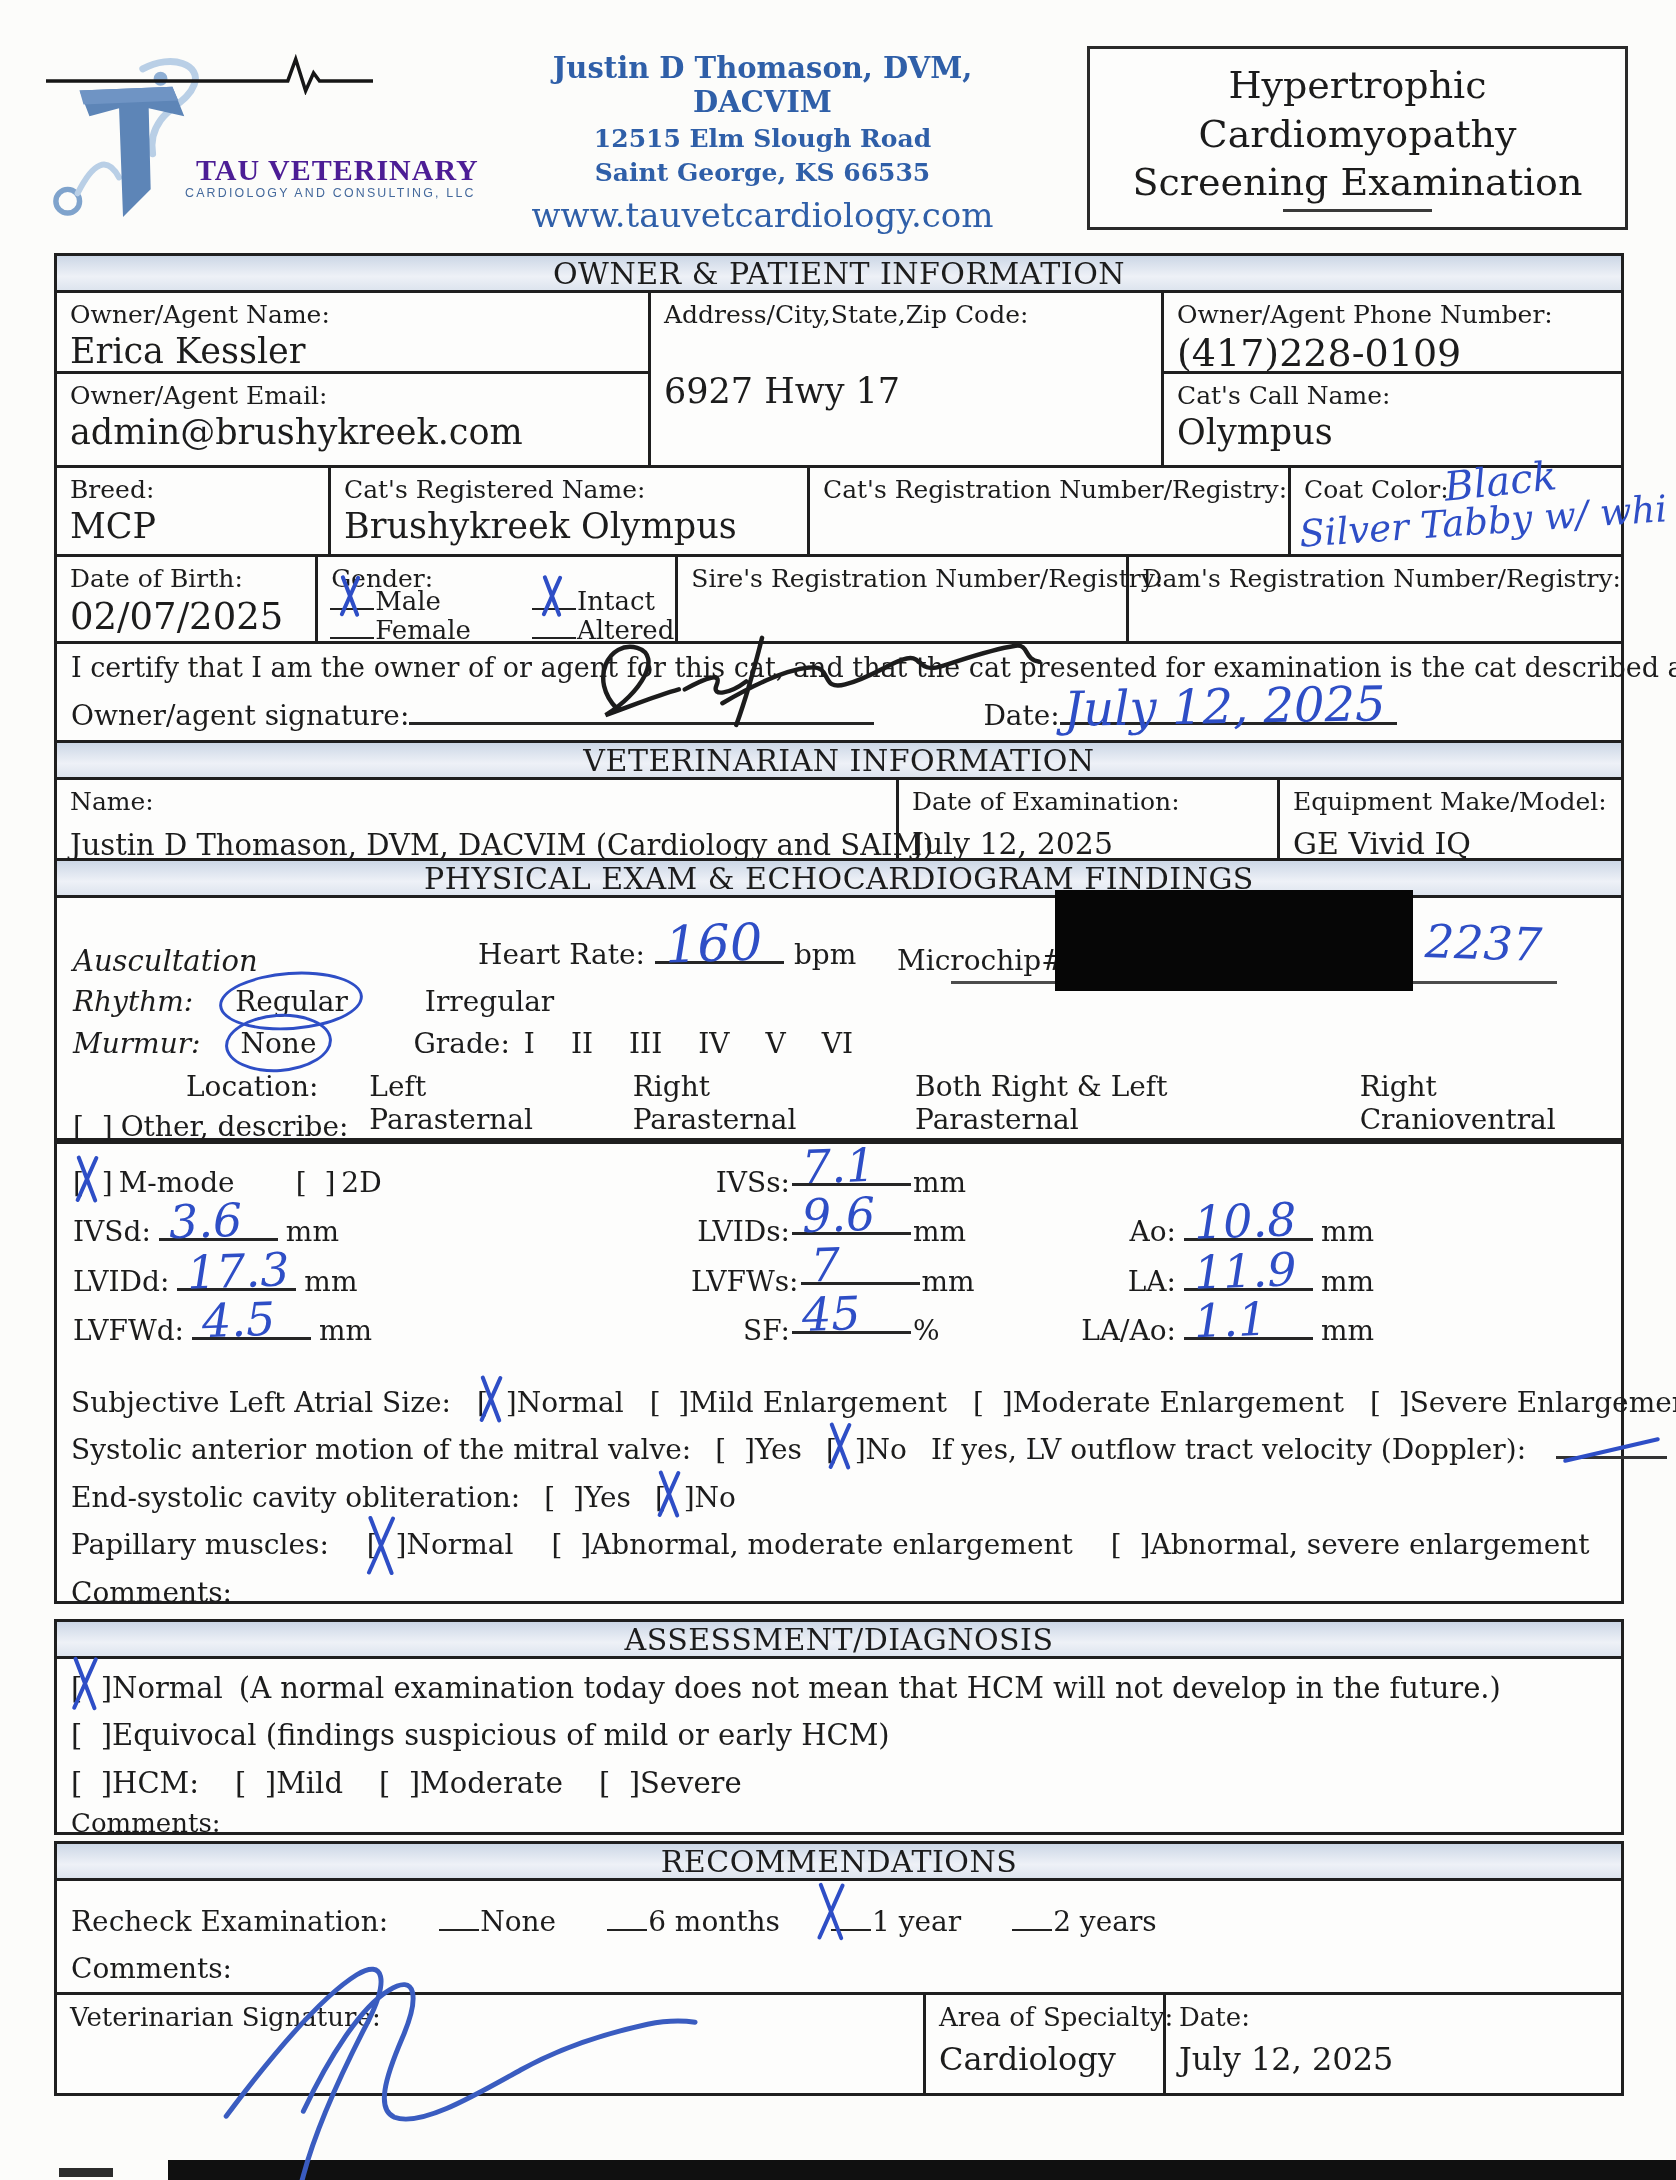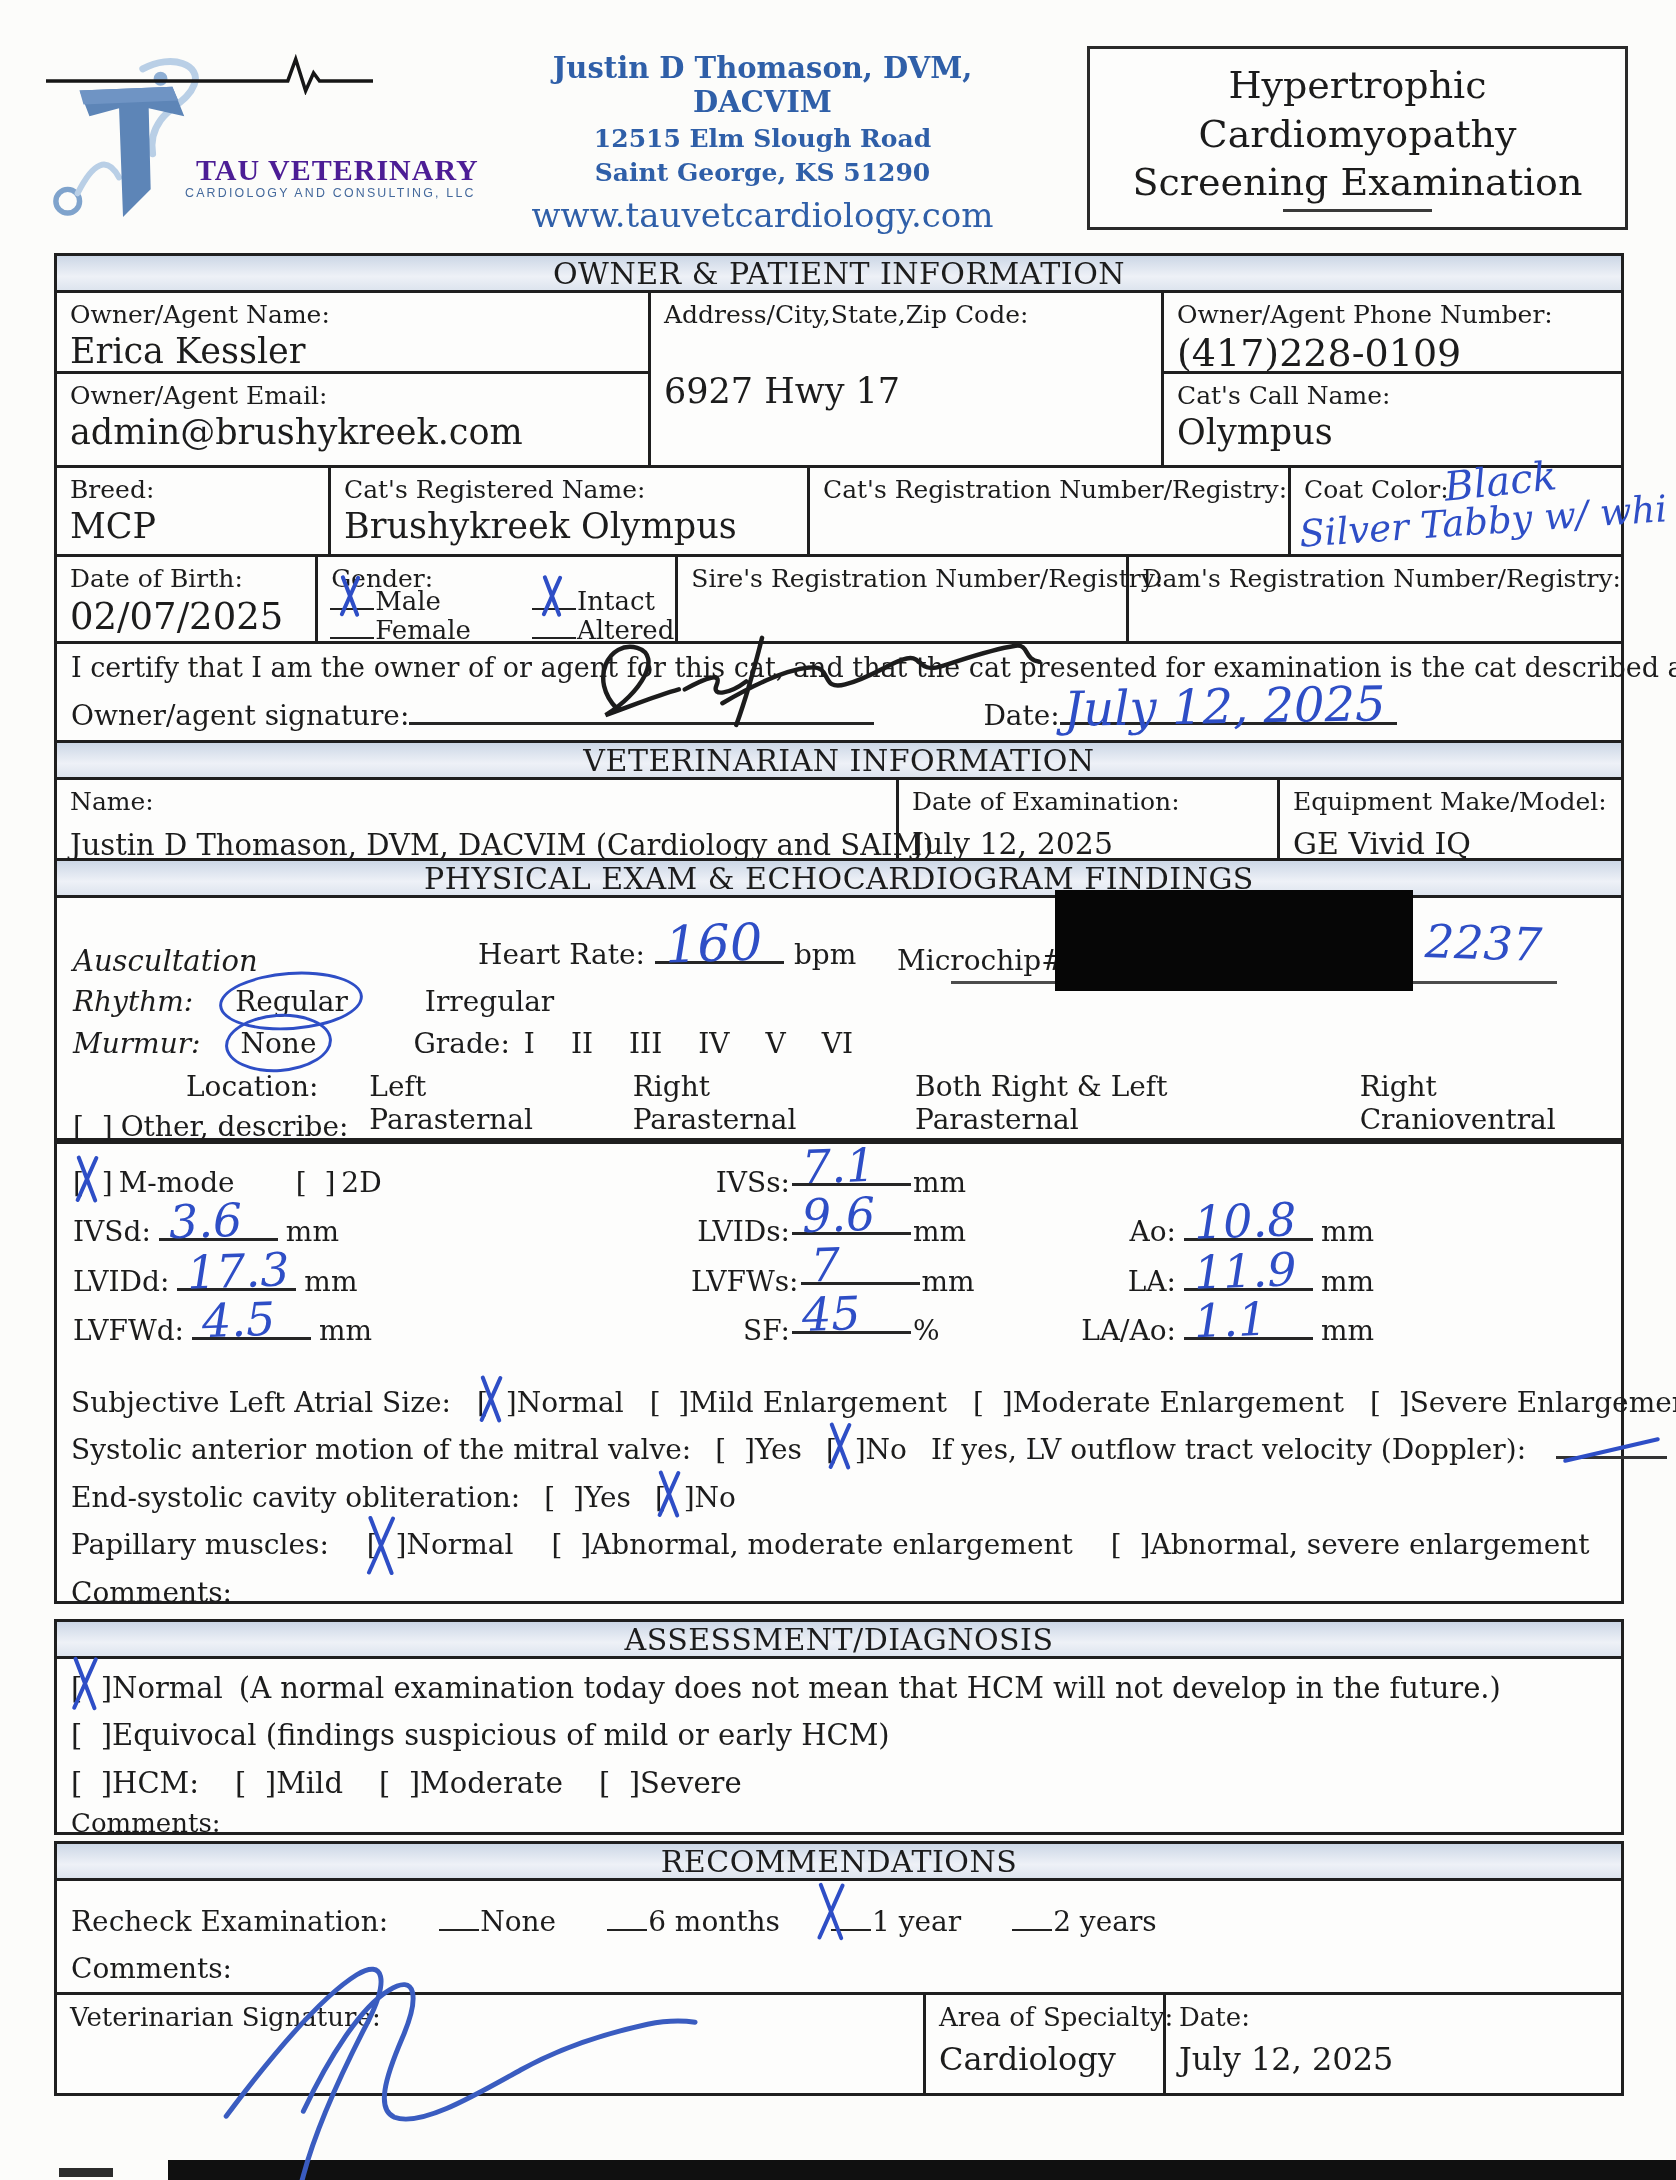--- a/index.html
+++ b/index.html
@@ -161,21 +161,21 @@
       </svg>
       <div class="wordmark">TAU VETERINARY</div>
       <svg class="ekg" width="327" height="44" viewBox="0 0 330 44">
         <path d="M0 30 L232 30 L244 30 L252 8 L262 40 L270 22 L276 30 L330 30" stroke="#161616" stroke-width="3.5" fill="none"></path>
       </svg>
       <div class="logosub">CARDIOLOGY AND CONSULTING, LLC</div>
     </div>
     <div class="clinic">
       <div class="l1">Justin D Thomason, DVM, DACVIM</div>
       <div class="l2">12515 Elm Slough Road</div>
-      <div class="l3">Saint George, KS 51290</div>
+      <div class="l3">Saint George, KS 66535</div>
       <div class="l4">www.tauvetcardiology.com</div>
     </div>
     <div class="titlebox">
       <div>Hypertrophic</div>
       <div>Cardiomyopathy</div>
       <div>Screening Examination</div>
       <div class="title-rule"></div>
     </div>
   </header>
 

